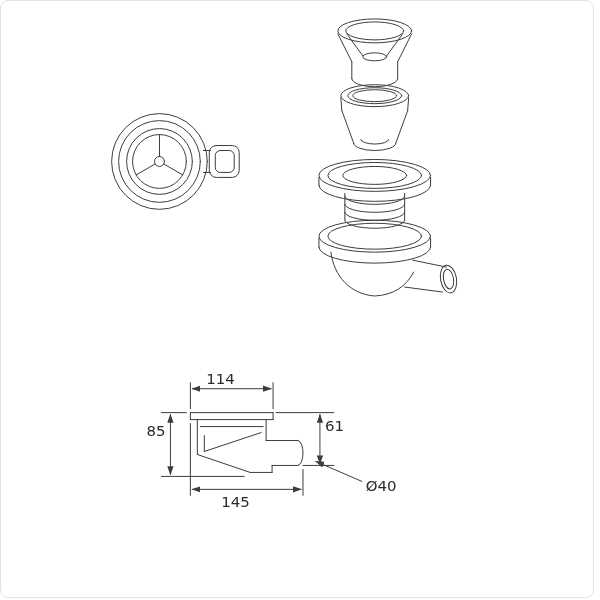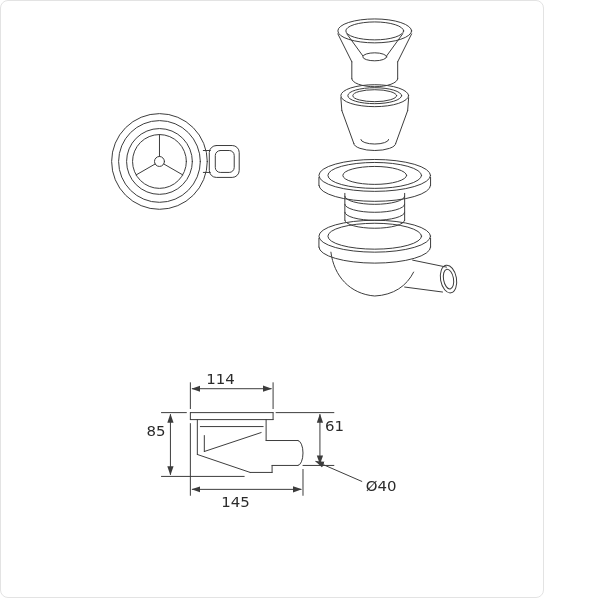--- a/index.html
+++ b/index.html
@@ -3,21 +3,21 @@
 <meta charset="utf-8">
 <style>
   html, body {
     margin: 0;
     padding: 0;
     background: #ffffff;
     font-family: "DejaVu Sans", sans-serif;
   }
   .frame {
     position: relative;
-    width: 544px;
+    width: 594px;
     height: 598px;
     border: 1px solid #e3e3e3;
     border-radius: 8px;
     background: #ffffff;
     box-sizing: border-box;
     overflow: hidden;
   }
   svg.drawing {
     display: block;
     width: 598px;

